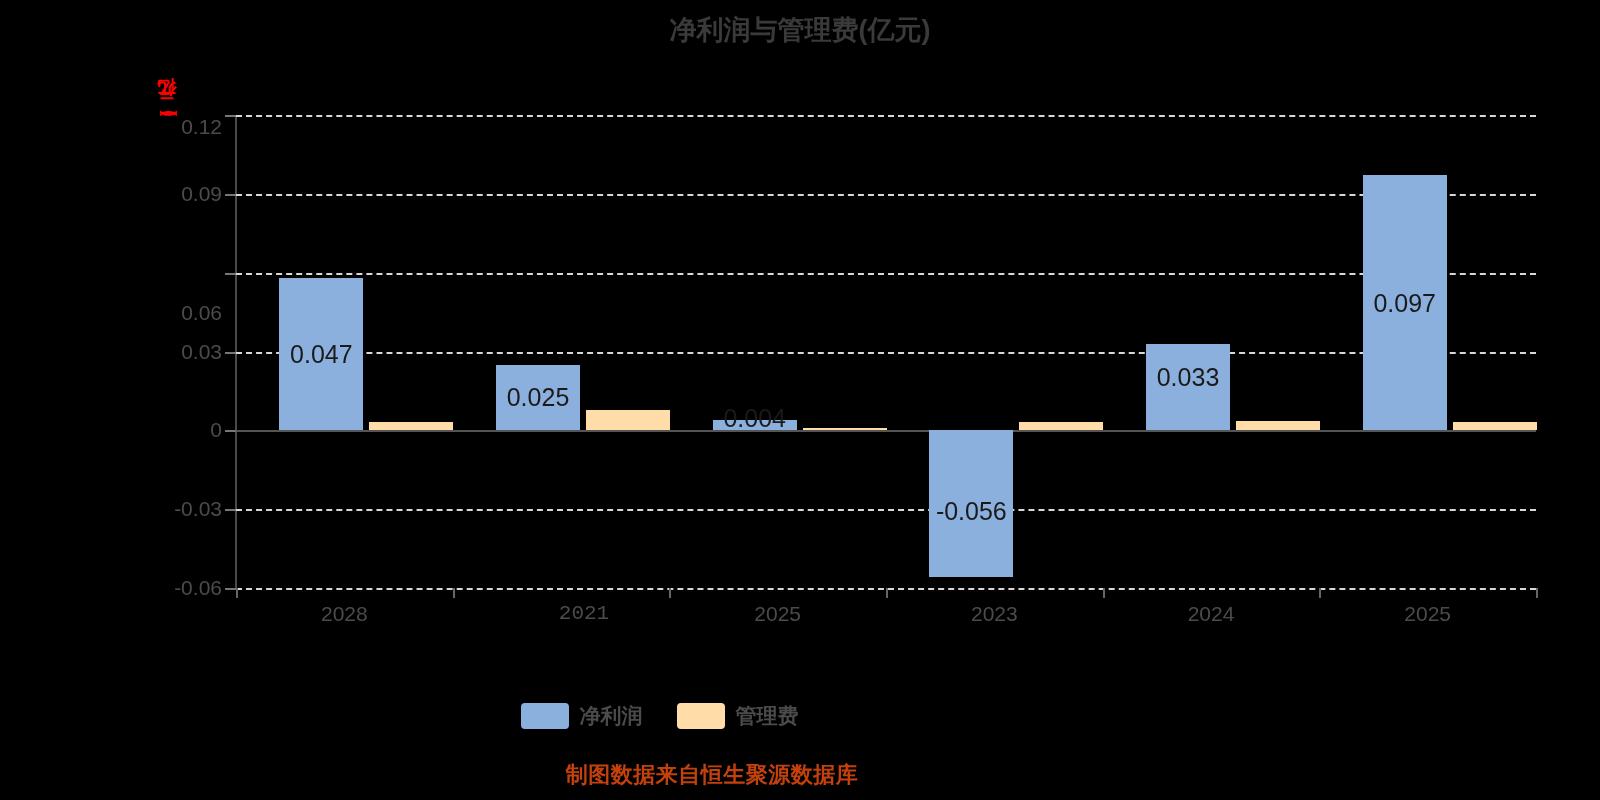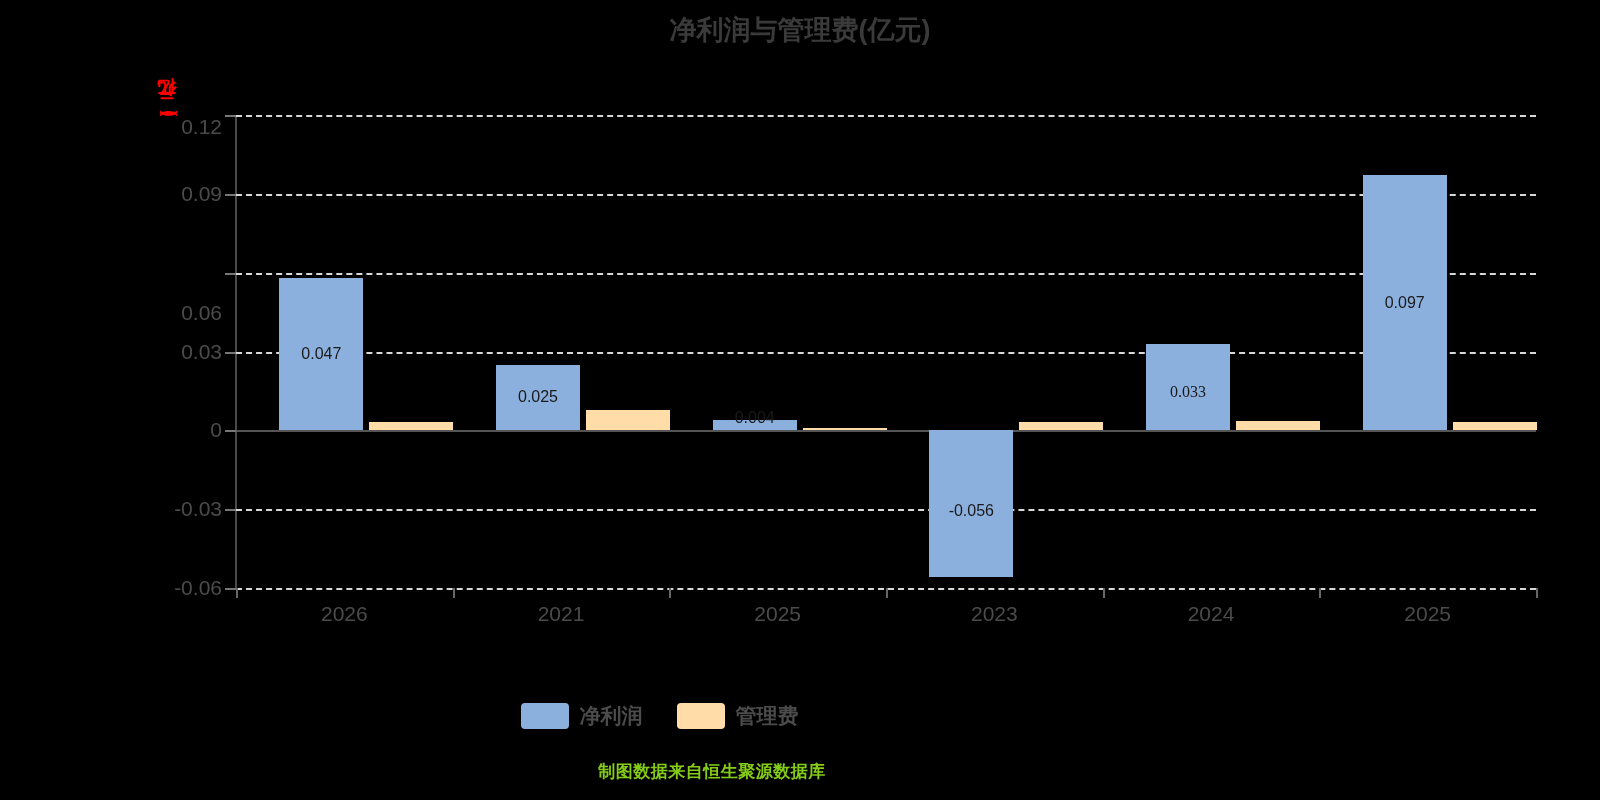--- a/index.html
+++ b/index.html
@@ -99,21 +99,21 @@
   .bar.net {
     background: #8cb0de;
   }
   .bar.admin {
     background: #ffdca8;
   }
 
   .bar-label {
     position: absolute;
     color: #1a1a1a;
-    font-size: 16px;
+    font-size: 25px;
     white-space: nowrap;
     transform: translate(-50%, -50%);
   }
 
   
   .x-tick {
     position: absolute;
     width: 0;
     height: 10px;
     border-left: 2px solid #666;
@@ -155,22 +155,22 @@
     font-weight: bold;
   }
 
   
   #watermark {
     position: absolute;
     top: 760px;
     left: 0;
     width: 1424px;
     text-align: center;
-    color: #84cc16;
-    font-size: 17px;
+    color: #c2410c;
+    font-size: 22px;
     font-weight: bold;
     letter-spacing: 0.5px;
   }
 </style>
 </head>
 <body>
 
 <div id="chart-root">
 
   <div id="chart-title">净利润与管理费(亿元)</div>
@@ -220,30 +220,30 @@
         <div class="bar net" style="left: 910px; top: 228.617px; width: 84px; height: 86.7167px; background: rgb(140, 176, 222);"></div>
         <div class="bar admin" style="left: 1000px; top: 306.399px; width: 84px; height: 8.93444px; background: rgb(255, 220, 168);"></div>
         <div class="bar net" style="left: 1126.67px; top: 60.4389px; width: 84px; height: 254.894px; background: rgb(140, 176, 222);"></div>
         <div class="bar admin" style="left: 1216.67px; top: 307.187px; width: 84px; height: 8.14611px; background: rgb(255, 220, 168);"></div>
       </div>
     <div id="bar-labels">
         <div class="bar-label" style="left: 85.3333px; top: 239.128px;">0.047</div>
         <div class="bar-label" style="left: 302px; top: 282.486px;">0.025</div>
         <div class="bar-label" style="left: 518.667px; top: 303.333px;">0.004</div>
         <div class="bar-label" style="left: 735.333px; top: 396.269px;">-0.056</div>
-        <div class="bar-label" style="left: 952px; top: 277px; font-family: Liberation Serif, serif;">0.033</div>
+        <div class="bar-label" style="left: 952px; top: 262px;">0.033</div>
         <div class="bar-label" style="left: 1168.67px; top: 187.886px;">0.097</div>
       </div>
   </div>
 
   <div id="x-axis">
       <div class="x-tick" style="left: 236px;"></div>
-      <div class="x-label" style="left: 344.333px;">2026</div>
+      <div class="x-label" style="left: 344.333px;">2028</div>
       <div class="x-tick" style="left: 452.667px;"></div>
-      <div class="x-label" style="left: 561px;">2021</div>
+      <div class="x-label" style="left: 584px; font-family: Liberation Mono, monospace;">2021</div>
       <div class="x-tick" style="left: 669.333px;"></div>
       <div class="x-label" style="left: 777.667px;">2025</div>
       <div class="x-tick" style="left: 886px;"></div>
       <div class="x-label" style="left: 994.333px;">2023</div>
       <div class="x-tick" style="left: 1102.67px;"></div>
       <div class="x-label" style="left: 1211px;">2024</div>
       <div class="x-tick" style="left: 1319.33px;"></div>
       <div class="x-label" style="left: 1427.67px;">2025</div>
       <div class="x-tick" style="left: 1536px;"></div>
     </div>

